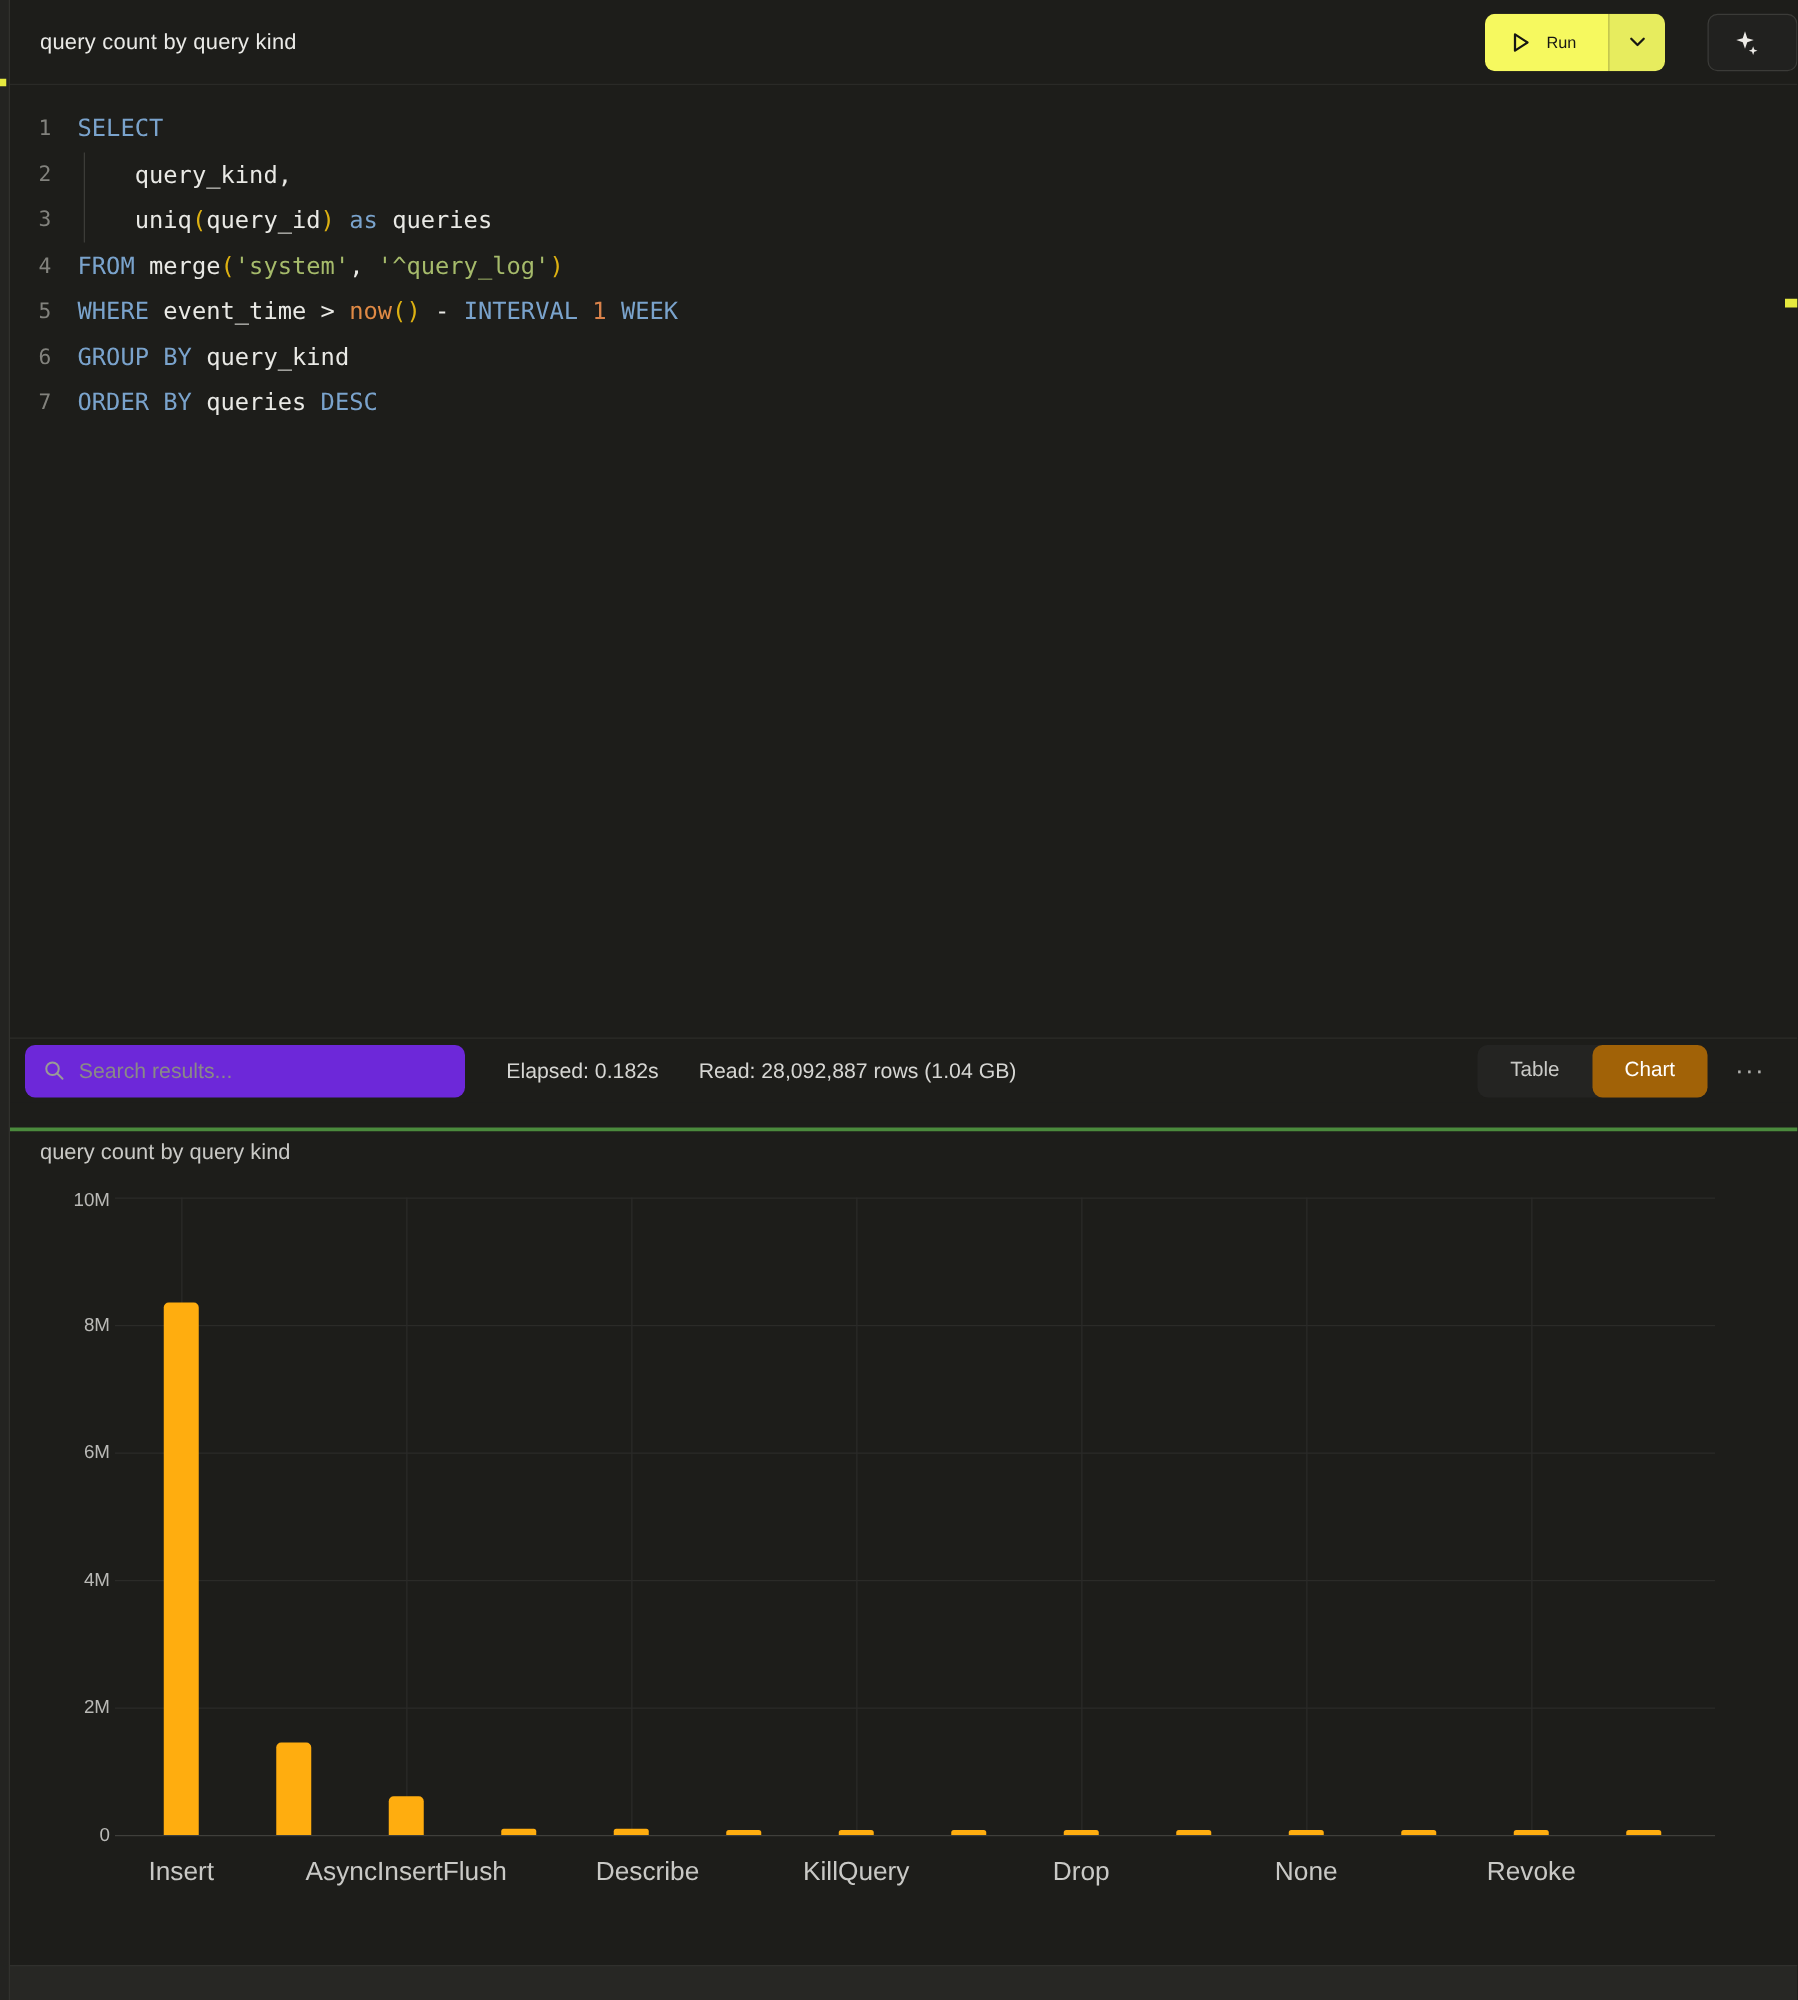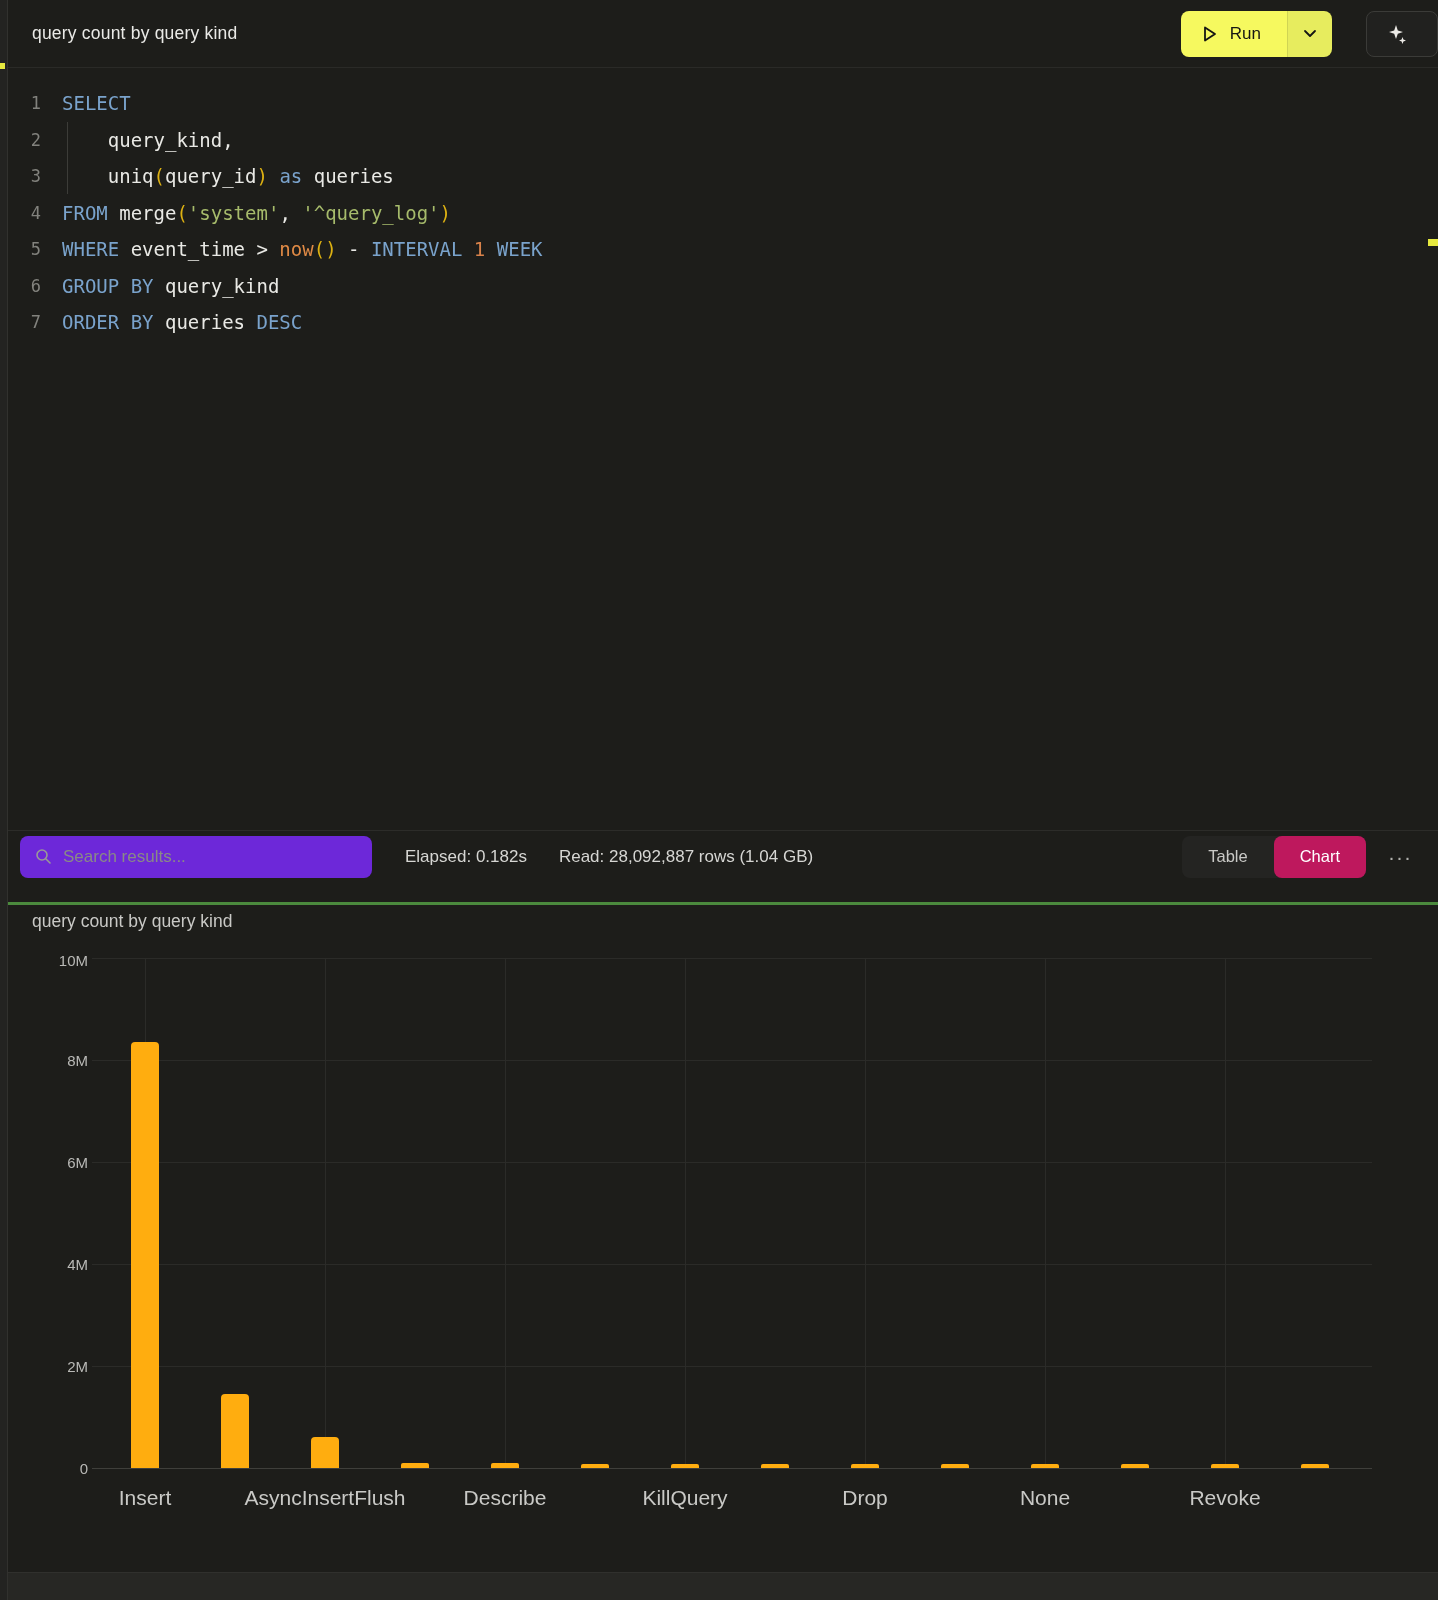--- a/index.html
+++ b/index.html
@@ -20,21 +20,21 @@
   .page-title { font-size:17.5px; color:#eaeae7; letter-spacing:.2px; }
   .topbar-right { margin-left:auto; display:flex; align-items:center; }
   .db-pill { width:250px; height:46px; background:#2b2b29; border-radius:8px;
     display:flex; align-items:center; gap:13px; padding:0 15px; cursor:pointer; }
   .db-pill .label { font-size:17px; color:#f1f1ee; }
   .db-pill .chev { margin-left:auto; display:flex; }
   .run-btn { height:46px; margin-left:20px; border-radius:8px; overflow:hidden;
     display:flex; align-items:stretch; cursor:pointer; }
   .run-main { background:#f6f95f; display:flex; align-items:center; gap:12px;
     padding:0 26px 0 20px; }
-  .run-main .lbl { font-size:17px; color:#161613; font-weight:500; }
+  .run-main .lbl { font-size:13px; color:#161613; font-weight:500; }
   .run-caret { width:45px; background:#e7ec5e; border-left:1px solid rgba(0,0,0,.10);
     display:flex; align-items:center; justify-content:center; }
   .fmt-btn { width:72px; height:46px; margin-left:34px; background:#21211f;
     border:1px solid #3b3b38; border-radius:8px; display:flex; align-items:center;
     padding-left:18px; cursor:pointer; }
 
   
   .editor { position:absolute; left:9px; right:0; top:69px; height:761px;
     padding-top:16px; font-family:"DejaVu Sans Mono", monospace; cursor:text; }
   .code-line { display:flex; align-items:center; height:36.5px; }
@@ -61,21 +61,21 @@
     color:#dddddc; font-size:17px; font-family:"Liberation Sans", sans-serif; }
   .search-box input::placeholder { color:#8a8a86; }
   .stat { color:#d6d6d3; font-size:17px; }
   .stat.elapsed { margin-left:33px; }
   .stat.read { margin-left:32px; }
   .toolbar-right { margin-left:auto; display:flex; align-items:center; }
   .view-toggle { height:42px; background:#242422; border-radius:8px;
     display:flex; align-items:stretch; }
   .seg { display:flex; align-items:center; padding:0 26px; font-size:16.5px;
     color:#c9c9c6; cursor:pointer; border-radius:8px; }
-  .seg.active { background:#be185d; color:#ffffff; }
+  .seg.active { background:#a16207; color:#ffffff; }
   .more-btn { margin-left:16px; color:#b0b0ad; font-size:21px; letter-spacing:1px;
     cursor:pointer; padding:4px 6px; line-height:1; }
 
   
   .splitter { position:absolute; left:0; top:902px; width:100%; height:3px;
     background:#4b8a3d; cursor:row-resize; z-index:5; }
 
   
   .chart-panel { position:absolute; left:0; top:905px; width:100%; bottom:0;
     background:#1d1d1a; }
@@ -226,21 +226,21 @@
       <div class="bar" style="left: 671px; top: 558.92px; width: 28px; height: 4.08px; background: rgb(255, 173, 15); border-radius: 2px 2px 0px 0px;"></div>
       <div class="bar" style="left: 761px; top: 558.92px; width: 28px; height: 4.08px; background: rgb(255, 173, 15); border-radius: 2px 2px 0px 0px;"></div>
       <div class="bar" style="left: 851px; top: 558.92px; width: 28px; height: 4.08px; background: rgb(255, 173, 15); border-radius: 2px 2px 0px 0px;"></div>
       <div class="bar" style="left: 941px; top: 558.92px; width: 28px; height: 4.08px; background: rgb(255, 173, 15); border-radius: 2px 2px 0px 0px;"></div>
       <div class="bar" style="left: 1031px; top: 558.92px; width: 28px; height: 4.08px; background: rgb(255, 173, 15); border-radius: 2px 2px 0px 0px;"></div>
       <div class="bar" style="left: 1121px; top: 558.92px; width: 28px; height: 4.08px; background: rgb(255, 173, 15); border-radius: 2px 2px 0px 0px;"></div>
       <div class="bar" style="left: 1211px; top: 558.92px; width: 28px; height: 4.08px; background: rgb(255, 173, 15); border-radius: 2px 2px 0px 0px;"></div>
       <div class="bar" style="left: 1301px; top: 559.43px; width: 28px; height: 3.57px; background: rgb(255, 173, 15); border-radius: 2px 2px 0px 0px;"></div>
       <div class="xtick" style="left: 145px; top: 581px;">Insert</div>
       <div class="xtick" style="left: 325px; top: 581px;">AsyncInsertFlush</div>
-      <div class="xtick" style="left: 505px; top: 581px;">Describe</div>
+      <div class="xtick" style="left: 518px; top: 581px;">Describe</div>
       <div class="xtick" style="left: 685px; top: 581px;">KillQuery</div>
       <div class="xtick" style="left: 865px; top: 581px;">Drop</div>
       <div class="xtick" style="left: 1045px; top: 581px;">None</div>
       <div class="xtick" style="left: 1225px; top: 581px;">Revoke</div>
     </div>
 </div>
 
 <div class="bottom-strip"></div>
 
 </body></html>

